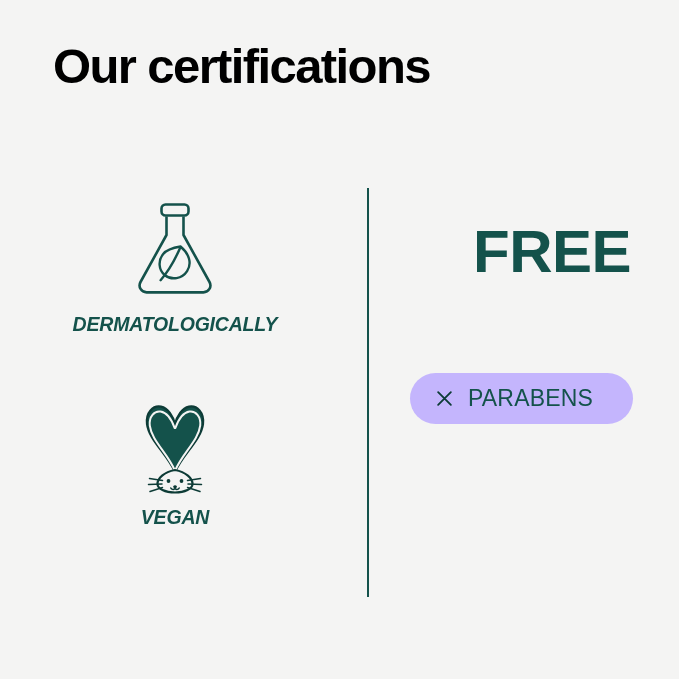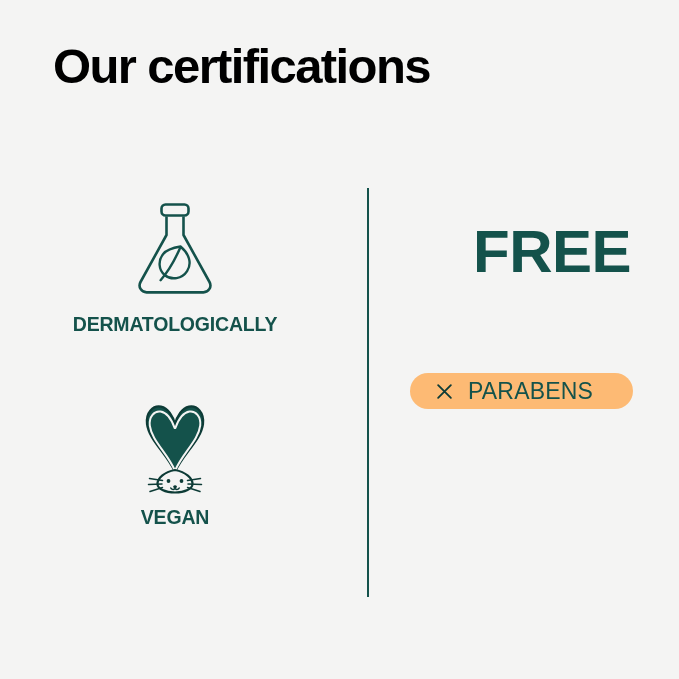--- a/index.html
+++ b/index.html
@@ -76,20 +76,21 @@
   }
 
   .cert-label {
     margin-top: 11px;
     font-size: 19.5px;
     font-weight: bold;
     color: #14524b;
     letter-spacing: -0.2px;
     line-height: 1.18;
     text-transform: uppercase;
+    font-style: italic;
   }
   .cert-label-2 { margin-top: 8px; }
 
   
   .col-right {
     position: absolute;
     left: 410px;
     top: 0;
     width: 269px;
     height: 450px;
@@ -110,23 +111,23 @@
   .pill-list {
     position: absolute;
     left: 0;
     top: 203px;
     width: 269px;
   }
 
   .pill {
     display: flex;
     align-items: center;
-    background: #fdba74;
+    background: #c4b5fd;
     border-radius: 28px;
-    height: 36px;
+    height: 51px;
     width: 223px;
     margin-bottom: 29px;
     box-sizing: border-box;
     padding-left: 26px;
   }
 
   .x-icon {
     width: 17px;
     height: 17px;
     flex: 0 0 auto;

